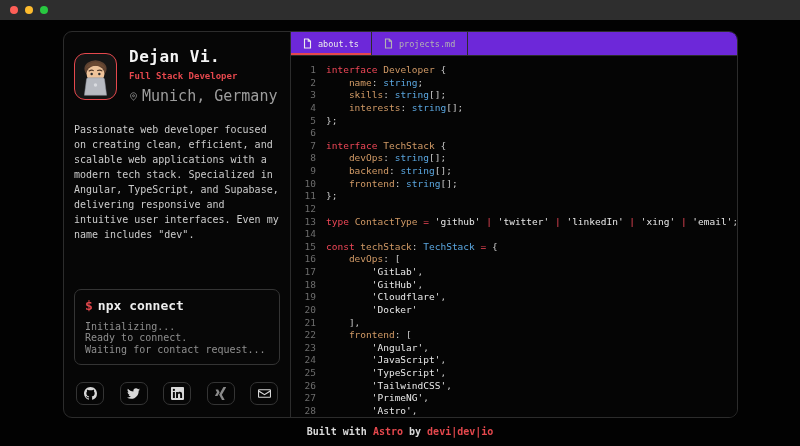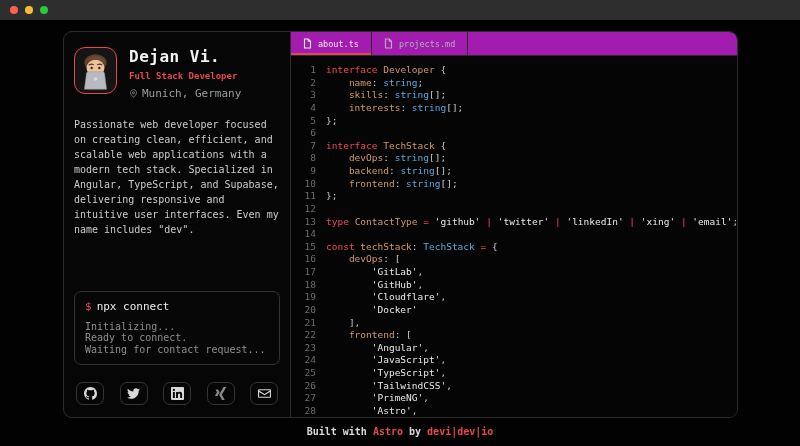--- a/index.html
+++ b/index.html
@@ -8,42 +8,42 @@
             font-family:"DejaVu Sans Mono", monospace; }
   
   .titlebar { height:20px; background:#2e2e2e; display:flex; align-items:center; gap:7px; padding-left:10px; }
   .light { width:8px; height:8px; border-radius:50%; display:inline-block; }
   
   .card { position:absolute; left:63px; top:31px; width:675px; height:387px;
           border:1px solid #2c2c2c; border-radius:9px; background:#060606; display:flex; overflow:hidden; }
   
   .left { width:227px; border-right:1px solid #2c2c2c; display:flex; flex-direction:column;
           padding:15px 10px 10px 10px; flex-shrink:0; }
-  .profile-head { display:flex; gap:12px; }
+  .profile-head { display:flex; gap:12px; align-items:center; }
   .avatar { width:43px; height:47px; border:1.5px solid var(--accent); border-radius:11px;
             background:#151515; overflow:hidden; flex-shrink:0; }
   .avatar svg { display:block; width:100%; height:100%; }
   .name { font-size:16px; font-weight:bold; color:#f4f4f4; letter-spacing:.5px; }
   .role { font-size:9px; font-weight:bold; color:var(--accent); margin-top:5px; }
-  .loc { font-size:11px; color:#9d9d9d; margin-top:6px; display:flex; align-items:center; gap:4px; }
+  .loc { font-size:15px; color:#9d9d9d; margin-top:6px; display:flex; align-items:center; gap:4px; }
   .loc svg { flex-shrink:0; }
   .bio { font-size:10px; line-height:15px; color:#cccccc; margin-top:17px; }
   .spacer { flex:1; }
   .terminal { border:1px solid #343434; border-radius:7px; padding:8px 10px 9px 10px; background:#070707; }
-  .cmd { font-size:11px; font-weight:normal; color:#ededed; }
+  .cmd { font-size:13px; font-weight:bold; color:#ededed; }
   .cmd .prompt { color:var(--accent); margin-right:5px; }
   .term-out { margin-top:8px; font-size:10px; line-height:11.5px; color:#8f8f8f; }
   .social { display:flex; justify-content:space-between; margin-top:17px; padding:0 2px 2px 2px; }
   .sbtn { width:28px; height:23px; border:1px solid #343434; border-radius:7px; background:transparent;
           display:flex; align-items:center; justify-content:center; color:#d8d8d8; cursor:pointer; }
   .sbtn svg { width:13px; height:13px; fill:currentColor; }
   .sbtn.dim { color:#8a8a8a; }
   
   .editor { flex:1; display:flex; flex-direction:column; min-width:0; background:#050505; }
-  .tabbar { height:24px; display:flex; border-bottom:1px solid #2c2c2c; background:#a21caf; }
+  .tabbar { height:24px; display:flex; border-bottom:1px solid #2c2c2c; background:#6d28d9; }
   .tab { display:flex; align-items:center; gap:6px; padding:0 12px; font-size:8.5px;
          color:#b3b3b3; border-right:1px solid #2c2c2c; position:relative; cursor:pointer; }
   .tab svg { width:9px; height:11px; stroke:currentColor; fill:none; stroke-width:1.5; }
   .tab.active { color:#ededed; }
   .tab.active::after { content:""; position:absolute; left:0; right:0; bottom:0; height:2px; background:var(--accent); }
   .code { flex:1; padding:8px 4px 0 7px; font-size:9.5px; line-height:12.62px; overflow:hidden; }
   .cl { display:flex; white-space:pre; }
   .ln { width:18px; text-align:right; color:#6d6d6d; flex-shrink:0; margin-right:10px; user-select:none; }
   .tk-kw    { color:#ee4757; }
   .tk-type  { color:#d19a66;text-align:right; }

